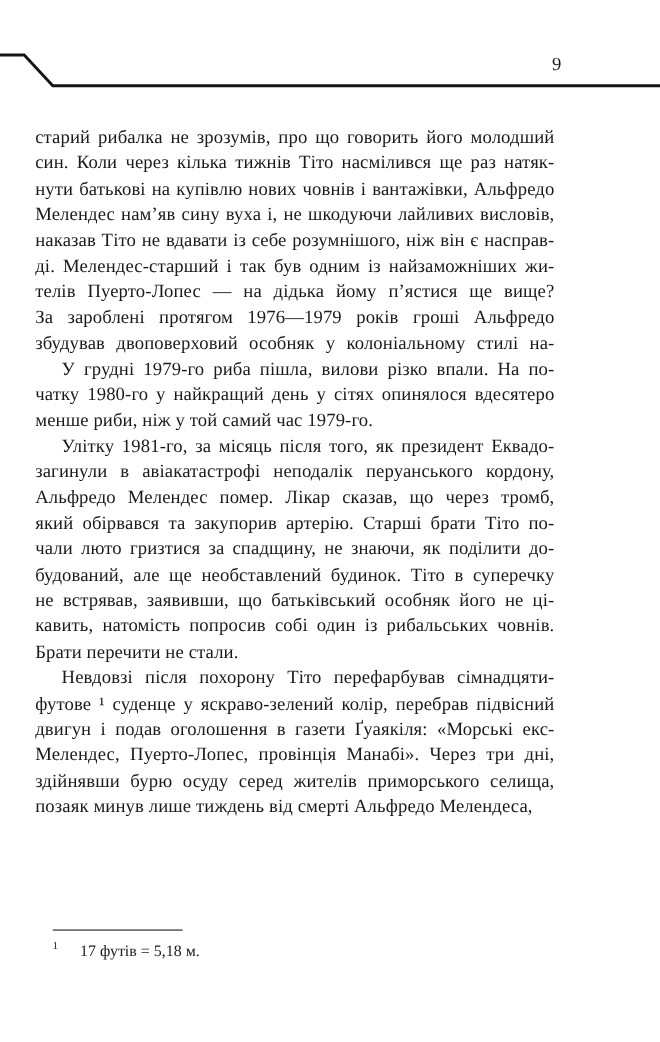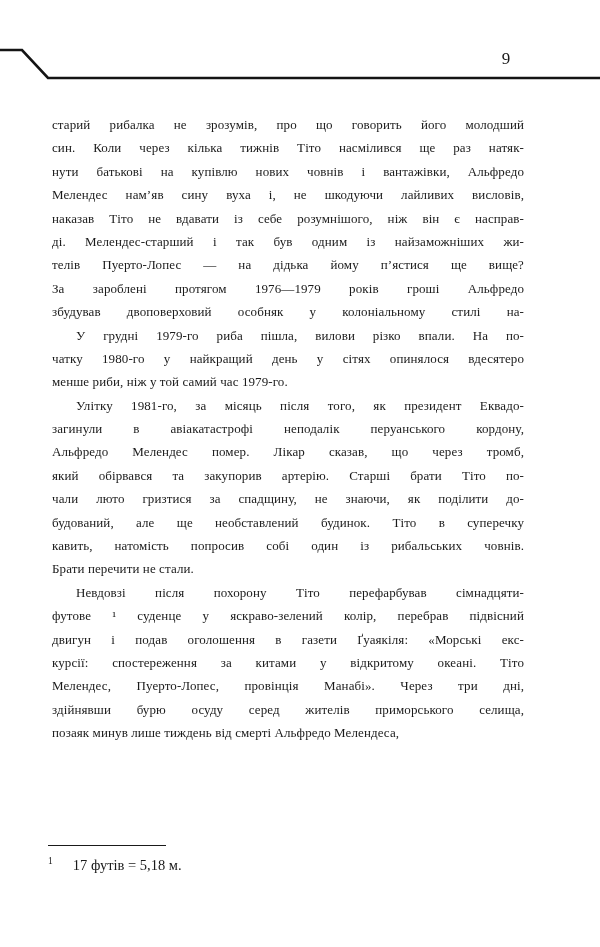--- a/index.html
+++ b/index.html
@@ -22,24 +22,24 @@
     position: absolute;
     top: 49px;
     left: 472px;
     width: 68px;
     text-align: center;
     font-size: 17px;
     line-height: 20px;
   }
   .text-block {
     position: absolute;
-    left: 52px;
+    left: 32px;
     top: 113px;
     width: 472px;
-    font-size: 13px;
+    font-size: 17px;
     line-height: 23.4px;
     letter-spacing: 0.1px;
   }
   .line {
     height: 23.4px;
     text-align: justify;
     text-align-last: justify;
     white-space: normal;
   }
   .line.last { text-align-last: left; }
@@ -89,26 +89,26 @@
       <div class="line">збудував двоповерховий особняк у колоніальному стилі на-</div>
       <div class="line indent">У грудні 1979-го риба пішла, вилови різко впали. На по-</div>
       <div class="line">чатку 1980-го у найкращий день у сітях опинялося вдесятеро</div>
       <div class="line last">менше риби, ніж у той самий час 1979-го.</div>
       <div class="line indent">Улітку 1981-го, за місяць після того, як президент Еквадо-</div>
       <div class="line">загинули в авіакатастрофі неподалік перуанського кордону,</div>
       <div class="line">Альфредо Мелендес помер. Лікар сказав, що через тромб,</div>
       <div class="line">який обірвався та закупорив артерію. Старші брати Тіто по-</div>
       <div class="line">чали люто гризтися за спадщину, не знаючи, як поділити до-</div>
       <div class="line">будований, але ще необставлений будинок. Тіто в суперечку</div>
+      <div class="line">не встрявав, заявивши, що батьківський особняк його не ці-</div>
       <div class="line">кавить, натомість попросив собі один із рибальських човнів.</div>
       <div class="line last">Брати перечити не стали.</div>
       <div class="line indent">Невдовзі після похорону Тіто перефарбував сімнадцяти-</div>
       <div class="line">футове ¹ суденце у яскраво-зелений колір, перебрав підвісний</div>
       <div class="line">двигун і подав оголошення в газети Ґуаякіля: «Морські екс-</div>
-      <div class="line">курсії: спостереження за китами у відкритому океані. Тіто</div>
       <div class="line">Мелендес, Пуерто-Лопес, провінція Манабі». Через три дні,</div>
       <div class="line">здійнявши бурю осуду серед жителів приморського селища,</div>
       <div class="line last">позаяк минув лише тиждень від смерті Альфредо Мелендеса,</div>
     </main>
 
   <div class="footnote-rule"></div>
 
   <div class="footnote">
     <span class="fn-marker">1</span><span>17 футів = 5,18 м.</span>
   </div>

